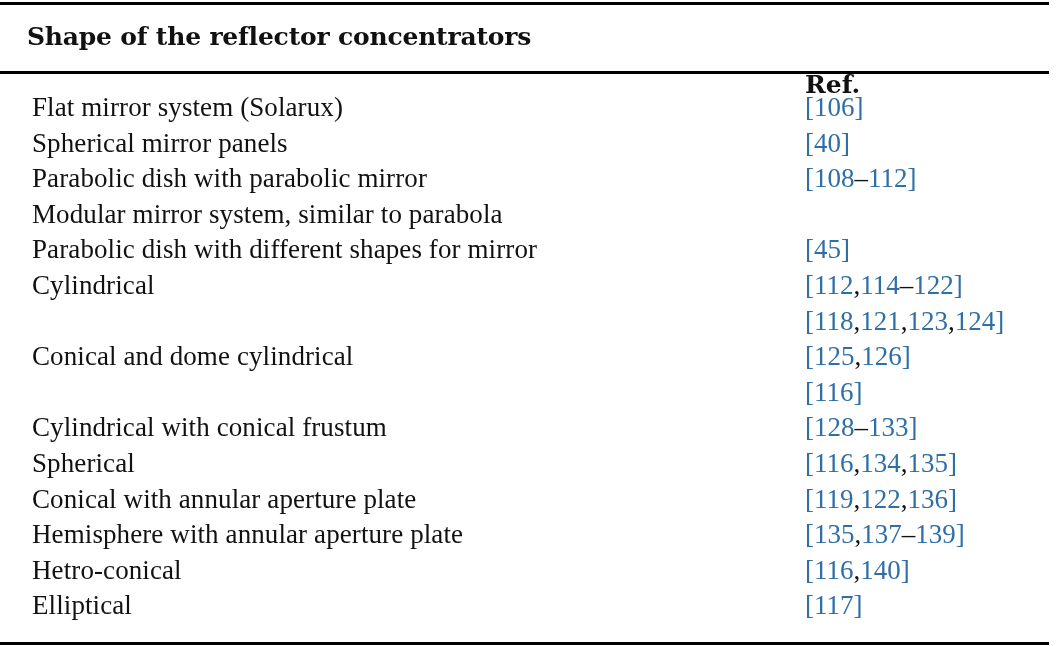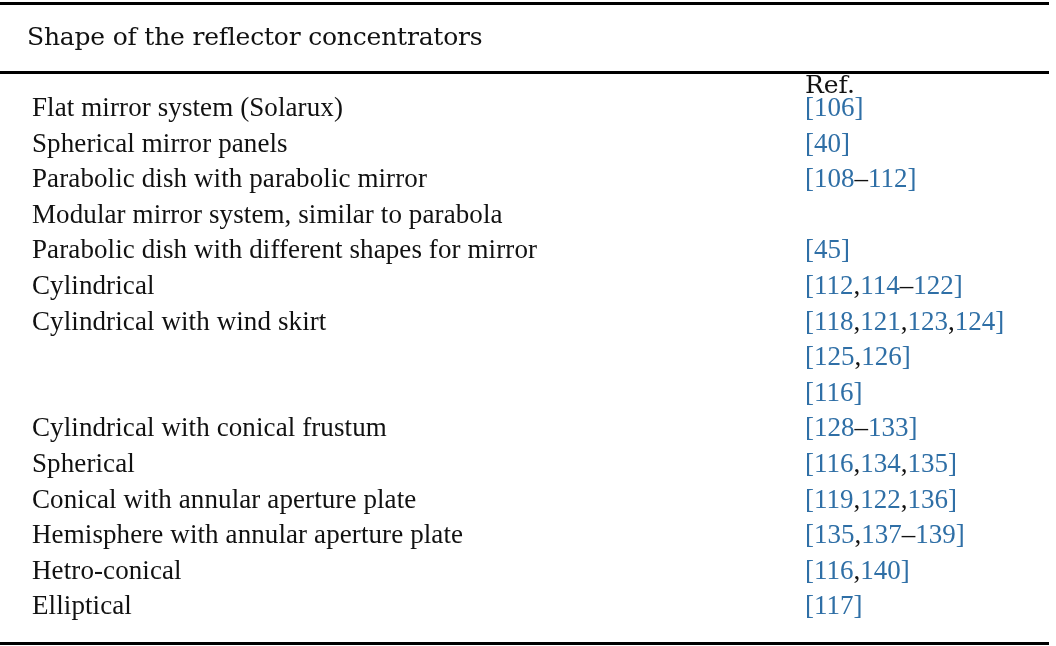--- a/index.html
+++ b/index.html
@@ -30,21 +30,21 @@
     .rule-top { top: 2px; height: 3px; }
     .rule-head { top: 71px; height: 3px; }
     .rule-bottom { top: 642px; height: 3px; }
 
     .header-row {
       position: absolute;
       top: 18px;
       left: 0;
       width: 1049px;
       height: 38px;
-      font-weight: normal;
+      font-weight: bold;
       font-size: 25px;
       line-height: 38px;
     }
     .header-row .col-shape {
       position: absolute;
       left: 27px;
       top: 0;
       letter-spacing: -0.2px;
     }
     .header-row .col-ref {
@@ -123,24 +123,24 @@
       </div>
       <div class="row">
         <span class="shape">Parabolic dish with different shapes for mirror</span>
         <span class="ref"><span class="link">[</span><span class="link">45</span><span class="link">]</span></span>
       </div>
       <div class="row">
         <span class="shape">Cylindrical</span>
         <span class="ref"><span class="link">[</span><span class="link">112</span><span class="sep">,</span><span class="link">114</span><span class="sep">–</span><span class="link">122</span><span class="link">]</span></span>
       </div>
       <div class="row">
-        <span class="shape">Cylindrical with wind skirt</span>
         <span class="ref"><span class="link">[</span><span class="link">118</span><span class="sep">,</span><span class="link">121</span><span class="sep">,</span><span class="link">123</span><span class="sep">,</span><span class="link">124</span><span class="link">]</span></span>
       </div>
       <div class="row">
+        <span class="shape">Conical and dome cylindrical</span>
         <span class="ref"><span class="link">[</span><span class="link">125</span><span class="sep">,</span><span class="link">126</span><span class="link">]</span></span>
       </div>
       <div class="row">
         <span class="ref"><span class="link">[</span><span class="link">116</span><span class="link">]</span></span>
       </div>
       <div class="row">
         <span class="shape">Cylindrical with conical frustum</span>
         <span class="ref"><span class="link">[</span><span class="link">128</span><span class="sep">–</span><span class="link">133</span><span class="link">]</span></span>
       </div>
       <div class="row">

